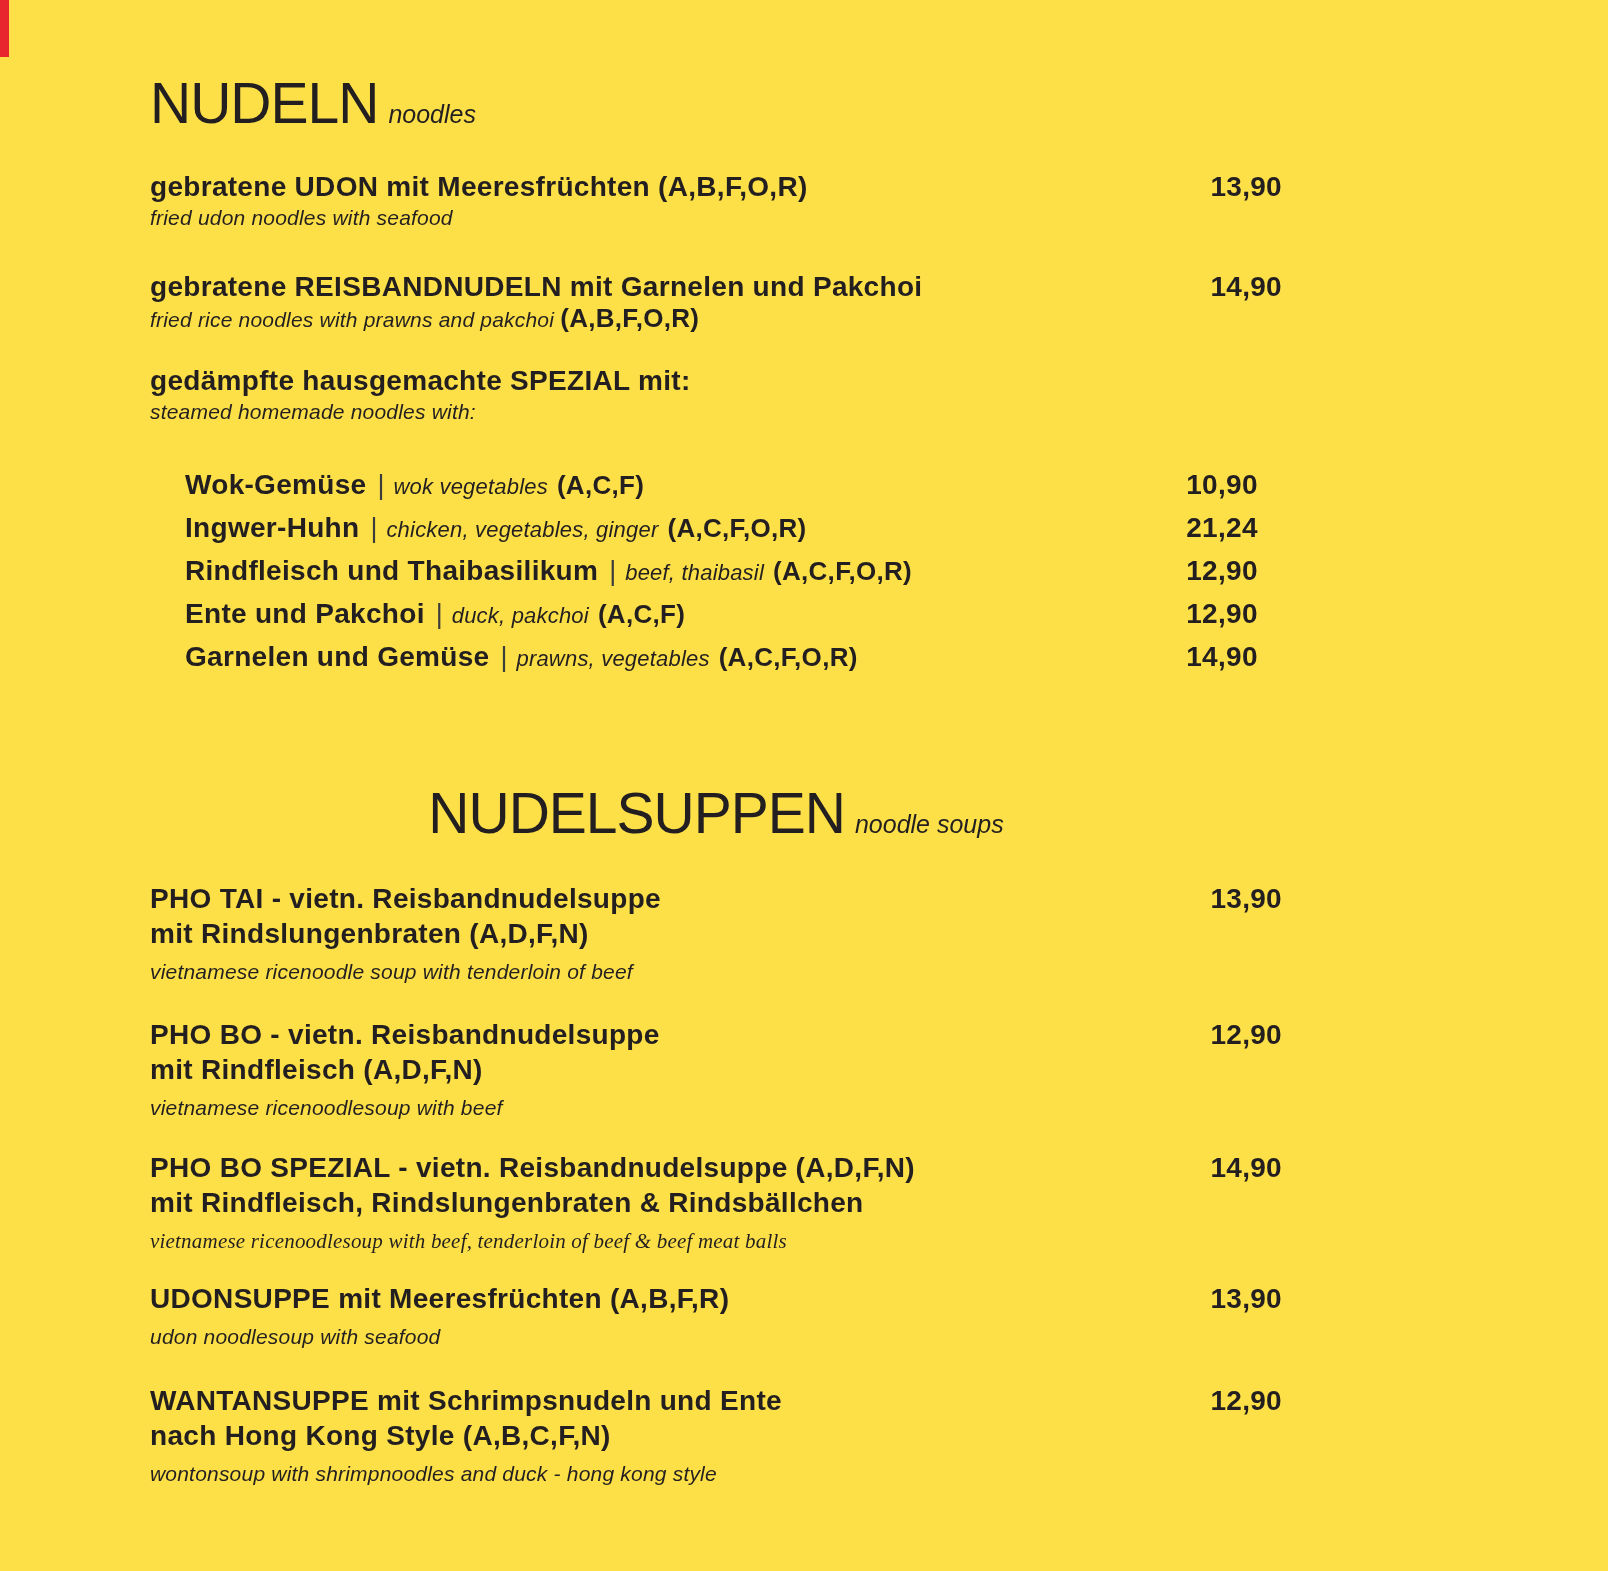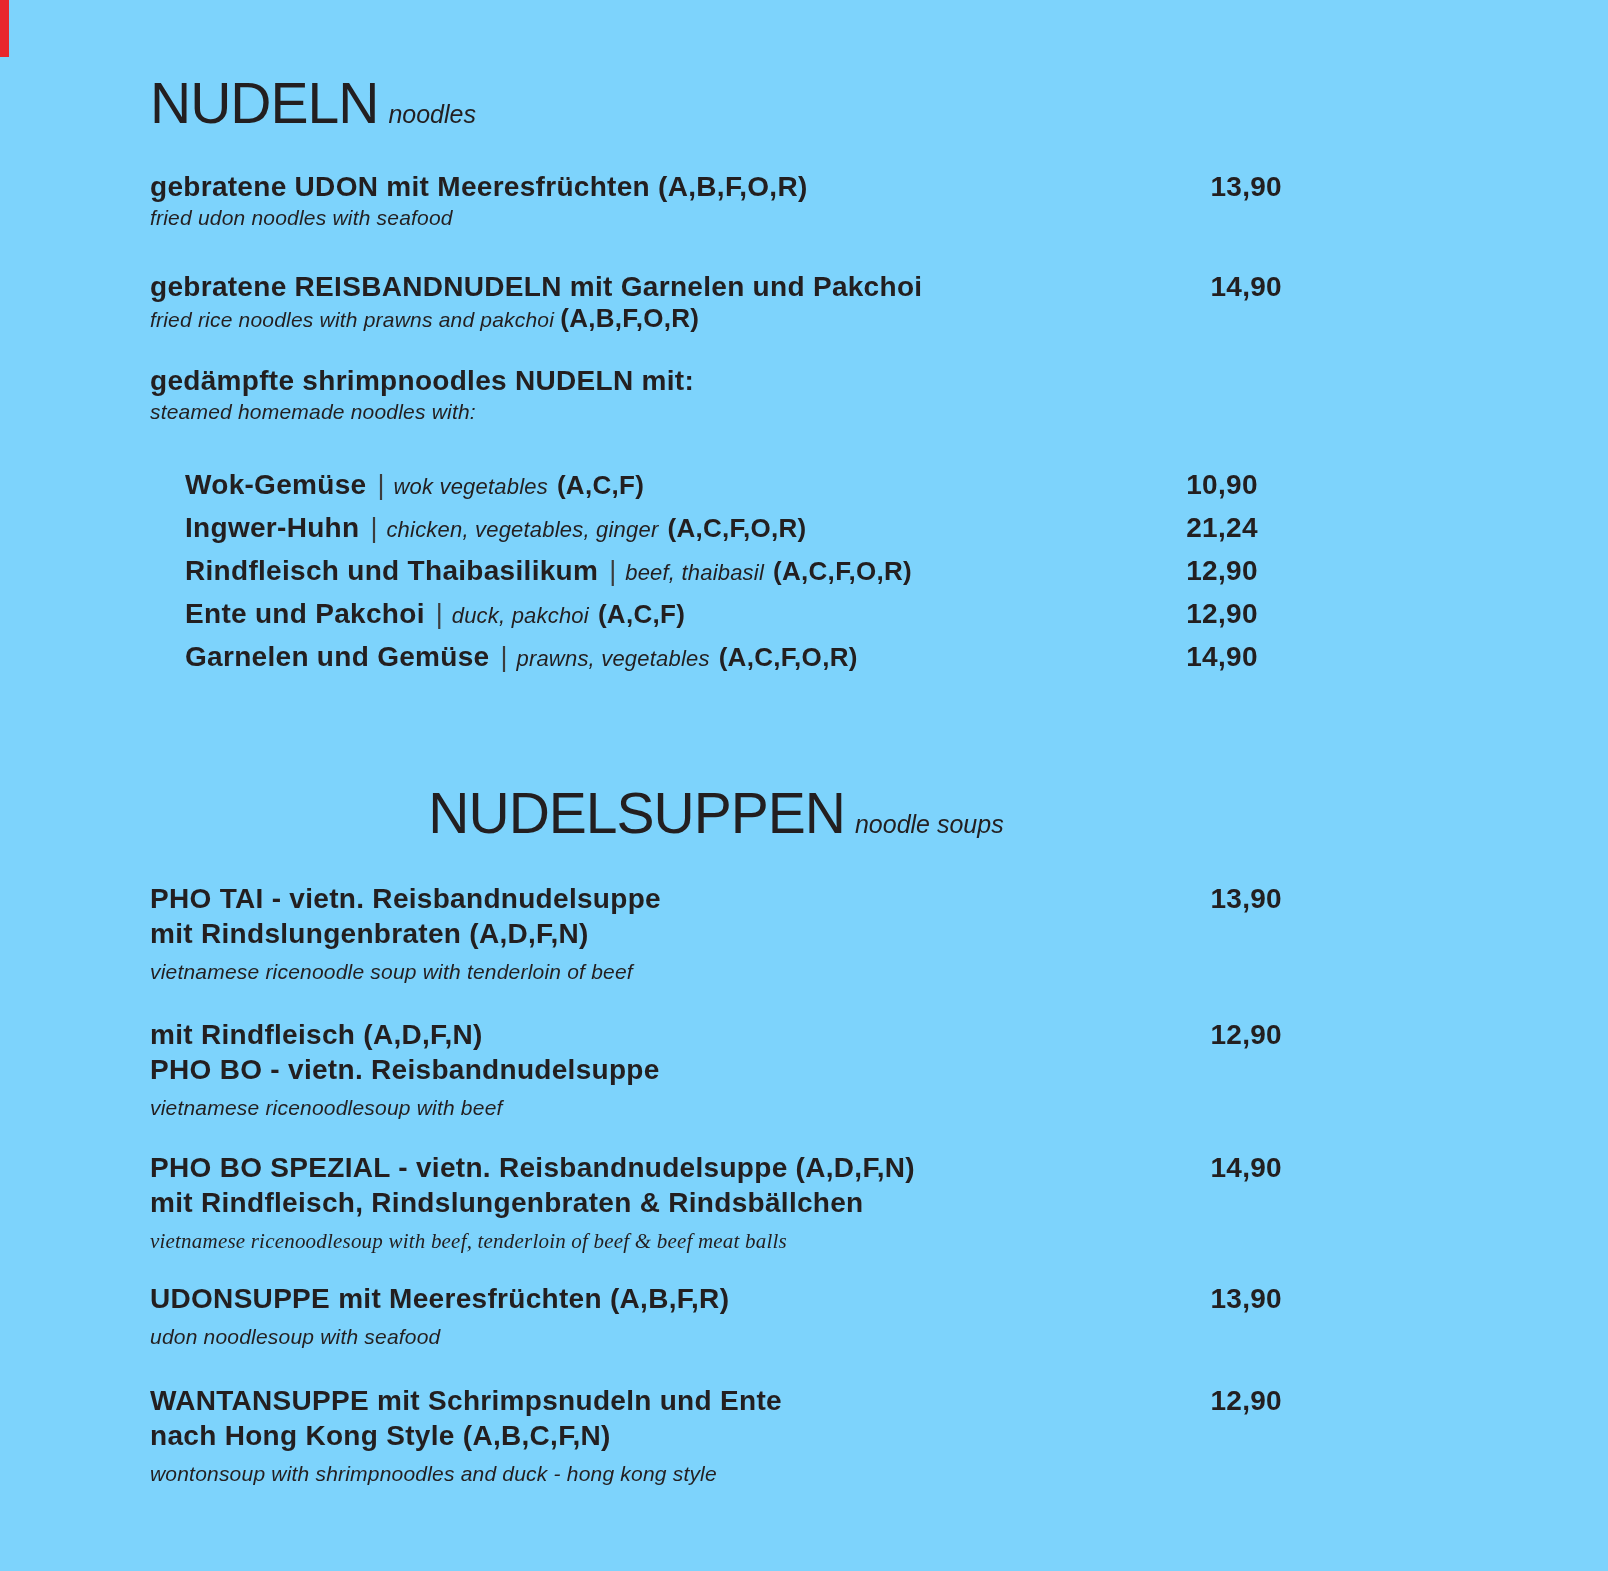--- a/index.html
+++ b/index.html
@@ -81,21 +81,21 @@
     width: 120px;
     text-align: center;
     font-weight: bold;
     font-size: 28px;
     letter-spacing: 0.3px;
   }
 </style>
 </head>
 <body>
 
-<div class="page" style="background: #7dd3fc; color: rgb(35, 31, 32);">
+<div class="page" style="background: #fde047; color: rgb(35, 31, 32);">
   <div class="red-mark" style="background: rgb(232, 38, 45);"></div>
 
   <div class="content">
 
     <section>
       <h1 class="sec-title" style="margin-top:72px;"><span>NUDELN</span><span class="sec-sub">noodles</span></h1>
 
       <div class="row" style="margin-top:24px;">
         <div class="row-main">
           <div class="item-name">gebratene UDON mit Meeresfrüchten (A,B,F,O,R)</div>
@@ -107,21 +107,21 @@
       <div class="row" style="margin-top:38px;">
         <div class="row-main">
           <div class="item-name">gebratene REISBANDNUDELN mit Garnelen und Pakchoi</div>
           <div class="item-desc"><span>fried rice noodles with prawns and pakchoi</span> <span class="allerg-inline">(A,B,F,O,R)</span></div>
         </div>
         <div class="price">14,90</div>
       </div>
 
       <div class="row" style="margin-top:30px;">
         <div class="row-main">
-          <div class="item-name">gedämpfte shrimpnoodles NUDELN mit:</div>
+          <div class="item-name">gedämpfte hausgemachte SPEZIAL mit:</div>
           <div class="item-desc">steamed homemade noodles with:</div>
         </div>
         <div class="price"></div>
       </div>
 
       <div class="variants" style="margin-top:44px;">
         <div class="vrow">
           <div class="vmain"><span class="vname">Wok-Gemüse</span><span class="vsep">|</span><span class="vdesc">wok vegetables</span><span class="vallerg">(A,C,F)</span></div>
           <div class="vprice">10,90</div>
         </div>
@@ -151,22 +151,22 @@
         <div class="row-main">
           <div class="item-name">PHO TAI - vietn. Reisbandnudelsuppe</div>
           <div class="item-name">mit Rindslungenbraten (A,D,F,N)</div>
           <div class="item-desc" style="margin-top:8px;">vietnamese ricenoodle soup with tenderloin of beef</div>
         </div>
         <div class="price">13,90</div>
       </div>
 
       <div class="row" style="margin-top:32px;">
         <div class="row-main">
+          <div class="item-name">PHO BO - vietn. Reisbandnudelsuppe</div>
           <div class="item-name">mit Rindfleisch (A,D,F,N)</div>
-          <div class="item-name">PHO BO - vietn. Reisbandnudelsuppe</div>
           <div class="item-desc" style="margin-top:8px;">vietnamese ricenoodlesoup with beef</div>
         </div>
         <div class="price">12,90</div>
       </div>
 
       <div class="row" style="margin-top:29px;">
         <div class="row-main">
           <div class="item-name">PHO BO SPEZIAL - vietn. Reisbandnudelsuppe  (A,D,F,N)</div>
           <div class="item-name">mit Rindfleisch, Rindslungenbraten &amp; Rindsbällchen</div>
           <div class="item-desc" style="margin-top:8px;font-family:Liberation Serif, serif;">vietnamese ricenoodlesoup with beef, tenderloin of beef &amp; beef meat balls</div>

